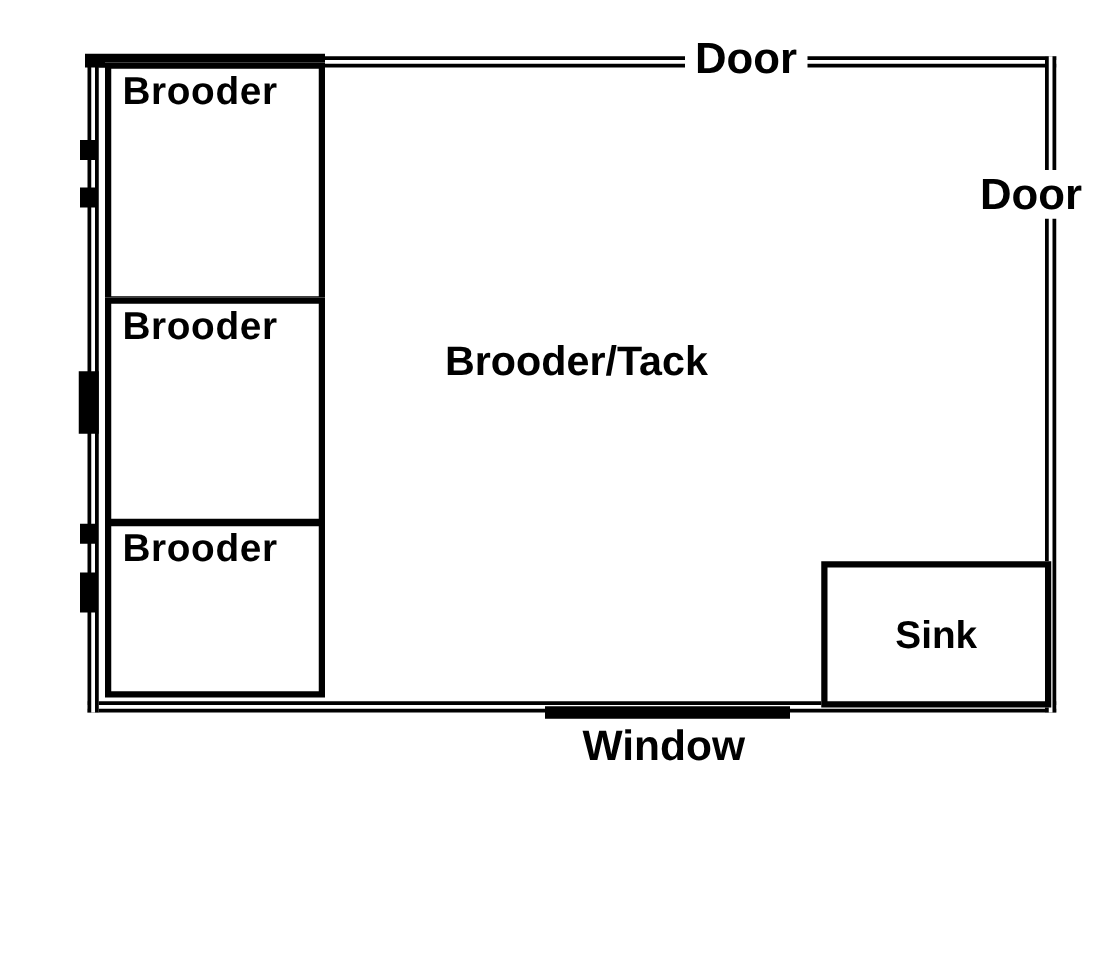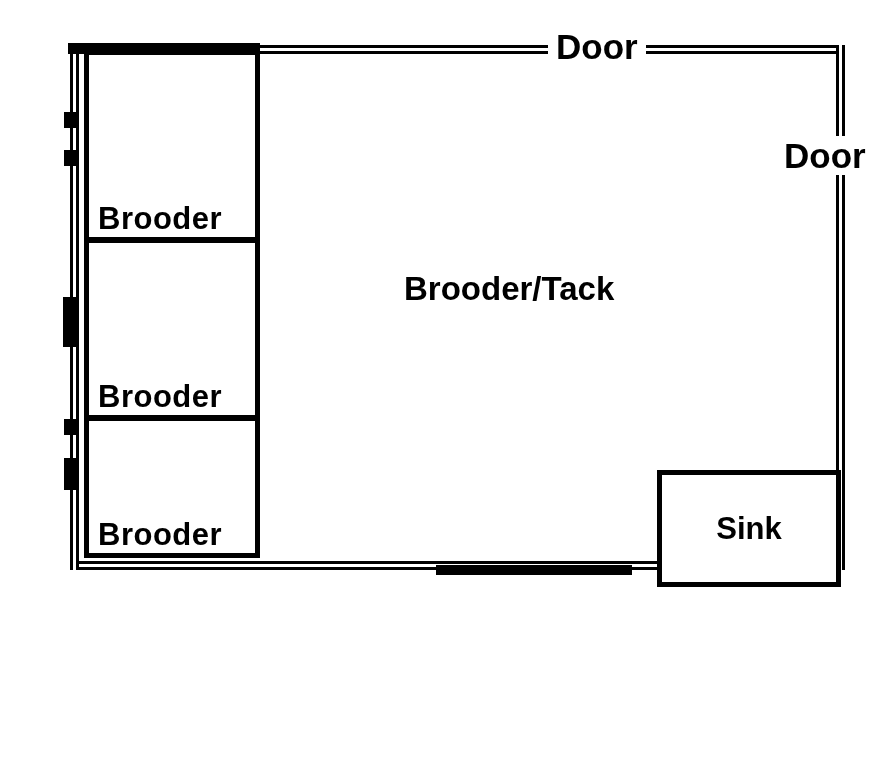--- a/index.html
+++ b/index.html
@@ -25,21 +25,21 @@
     position: absolute; width: 9px;
     border-left: 3px solid #000; border-right: 3px solid #000;
     background: #fff;
   }
   .solid { position: absolute; background: #000; }
   
   .pen {
     position: absolute;
     border: 5px solid #000;
     background: #fff;
-    display: flex; align-items: flex-end;
+    display: flex; align-items: flex-start;
   }
   .pen .pen-label {
     font-weight: bold; font-size: 31px; padding-left: 9px;
     letter-spacing: 0.5px;
   }
   .sink-box {
     position: absolute;
     border: 5px solid #000;
     background: #fff;
     display: flex; align-items: center; justify-content: center;
@@ -49,21 +49,20 @@
   .lbl {
     position: absolute; font-weight: bold; line-height: 1;
     background: #fff; padding: 2px 8px; white-space: nowrap;
   }
   .lbl-door { font-size: 35px; }
   .lbl-window { font-size: 34px; }
   .room-title {
     position: absolute;
     font-weight: bold; font-size: 33px; line-height: 1.38;
     background: transparent;
-    margin-left: 48px;
   }
 </style>
 </head>
 <body>
 
 <div class="canvas">
 
   <div class="wall-h" style="left:70px; top:45px; width:775px;"></div>
   <div class="wall-h" style="left:70px; top:561px; width:775px;"></div>
   <div class="wall-v" style="left:70px; top:45px; height:525px;"></div>
@@ -82,26 +81,27 @@
   <div class="pen" style="left:84px; top:50px; width:176px; height:192px;">
     <span class="pen-label">Brooder</span>
   </div>
   <div class="pen" style="left:84px; top:238px; width:176px; height:182px;">
     <span class="pen-label">Brooder</span>
   </div>
   <div class="pen" style="left:84px; top:416px; width:176px; height:142px;">
     <span class="pen-label">Brooder</span>
   </div>
 
-  <div class="sink-box" style="left:657px; top:470px; width:184px; height:117px;">
+  <div class="sink-box" style="left:657px; top:449px; width:184px; height:117px;">
     <span class="sink-label">Sink</span>
   </div>
 
   <div class="room-title" style="left:356px; top:266px;">
     <div>Brooder/Tack</div>
   </div>
 
   <div class="lbl lbl-door" style="left:548px; top:27px;">Door</div>
 
   <div class="lbl lbl-door" style="left:776px; top:136px;">Door</div>
 
+  <div class="lbl lbl-window" style="left:458px; top:578px;">Window</div>
 
 </div>
 
 </body></html>

